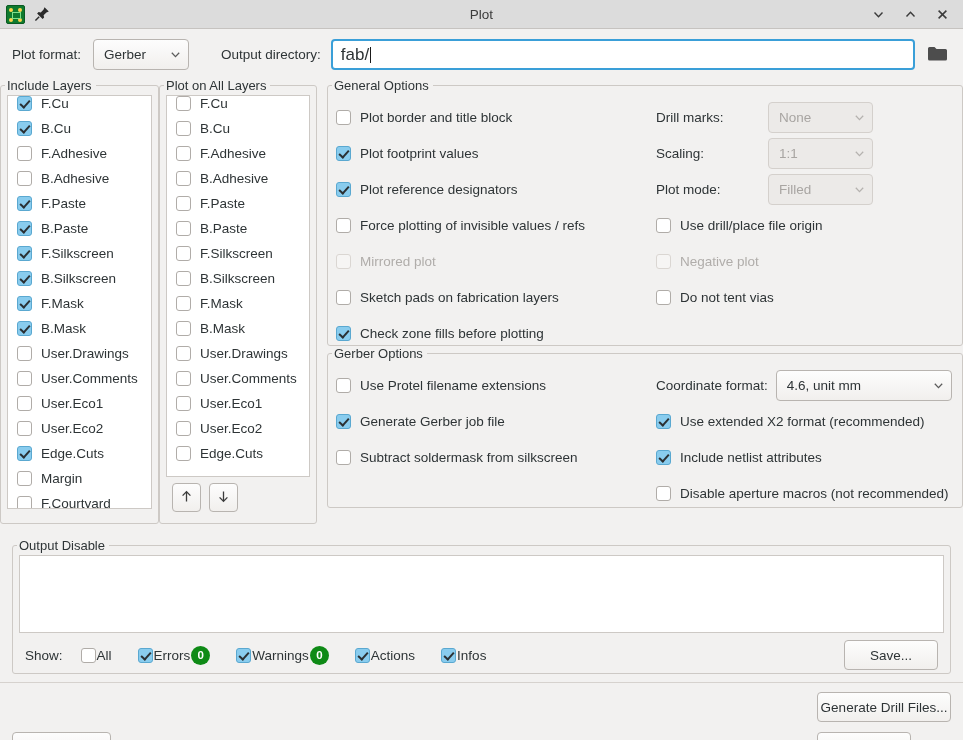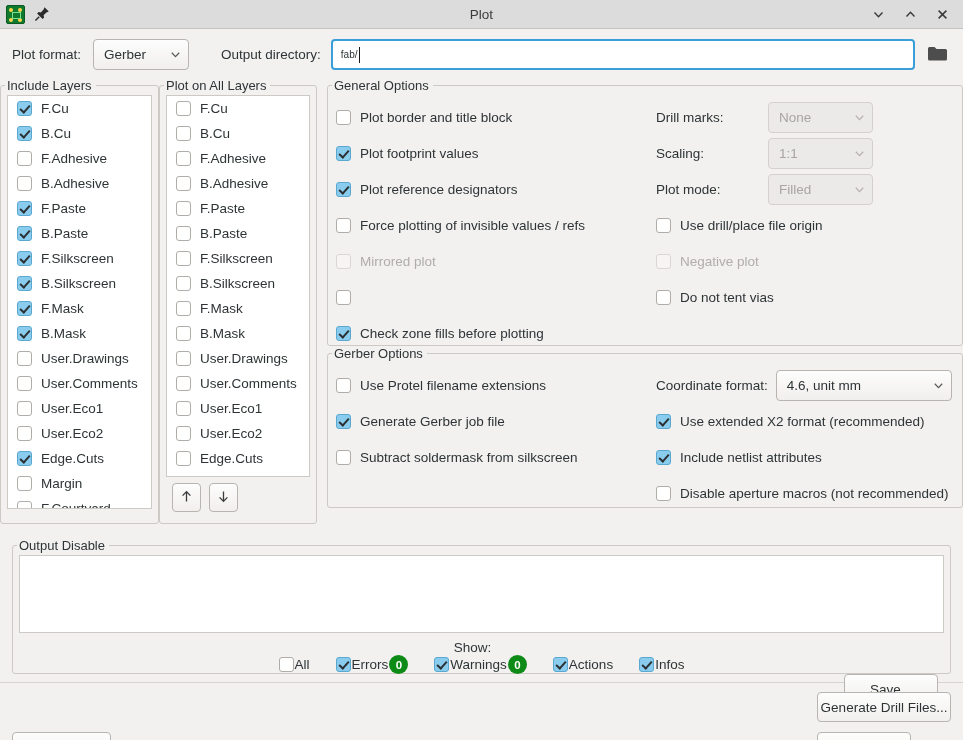--- a/index.html
+++ b/index.html
@@ -100,21 +100,21 @@
 
   .dirinput {
     flex: 1;
     height: 31px;
     border: 2px solid #3a9fd8;
     border-radius: 4px;
     background: #ffffff;
     display: flex; align-items: center;
     padding: 0 8px;
     margin-left: 4px;
-    font-size: 10px;
+    font-size: 17px;
     position: relative;
   }
   .caret {
     display: inline-block;
     width: 1px; height: 16px;
     background: #1a1a1a;
     margin-left: 1px;
   }
   .folderbtn {
     width: 28px; height: 29px;
@@ -151,21 +151,21 @@
 
   .listbox {
     background: #ffffff;
     border: 1px solid #cdc9c5;
     margin: 2px 6px 6px 6px;
     height: 414px;
     overflow: hidden;
   }
   .col-plotall .listbox { height: 382px; }
   .lrow {
-    display: flex; align-items: center;
+    display: flex; align-items: flex-start;
     height: 25px;
     padding-left: 9px;
     gap: 9px;
     font-size: 13.5px;
     cursor: default;
   }
 
   
   .cb {
     width: 15px; height: 15px;
@@ -246,21 +246,20 @@
     background: #ffffff;
     border: 1px solid #cdc9c5;
     margin: 2px 6px 0 6px;
     height: 78px;
   }
   .showrow {
     display: flex; align-items: center;
     padding: 7px 12px 0 12px;
     gap: 0;
     font-size: 13.5px;
-    flex-direction: column;
   }
   .showrow .seg { display: flex; align-items: center; gap: 1px; }
   .badge {
     width: 19px; height: 19px;
     border-radius: 50%;
     background: #0e8a16;
     color: #ffffff;
     font-size: 11.5px;
     font-weight: bold;
     display: flex; align-items: center; justify-content: center;
@@ -534,20 +533,21 @@
             <div class="orow">
               <span class="cb"></span>
               <span>Force plotting of invisible values / refs</span>
             </div>
             <div class="orow dis">
               <span class="cb dis"></span>
               <span>Mirrored plot</span>
             </div>
             <div class="orow">
               <span class="cb"></span>
+              <span>Sketch pads on fabrication layers</span>
             </div>
             <div class="orow">
               <span class="cb on"></span>
               <span>Check zone fills before plotting</span>
             </div>
           </div>
         <div class="optcol-r">
           <div class="frow">
             <span class="flbl">Drill marks:</span>
             <div class="combo disabled">

